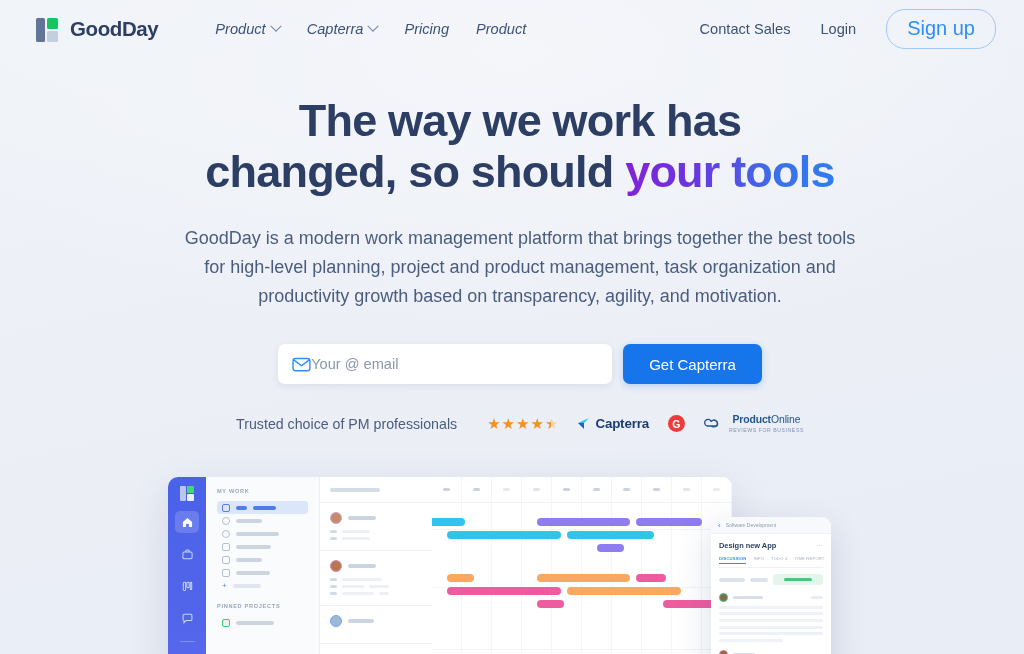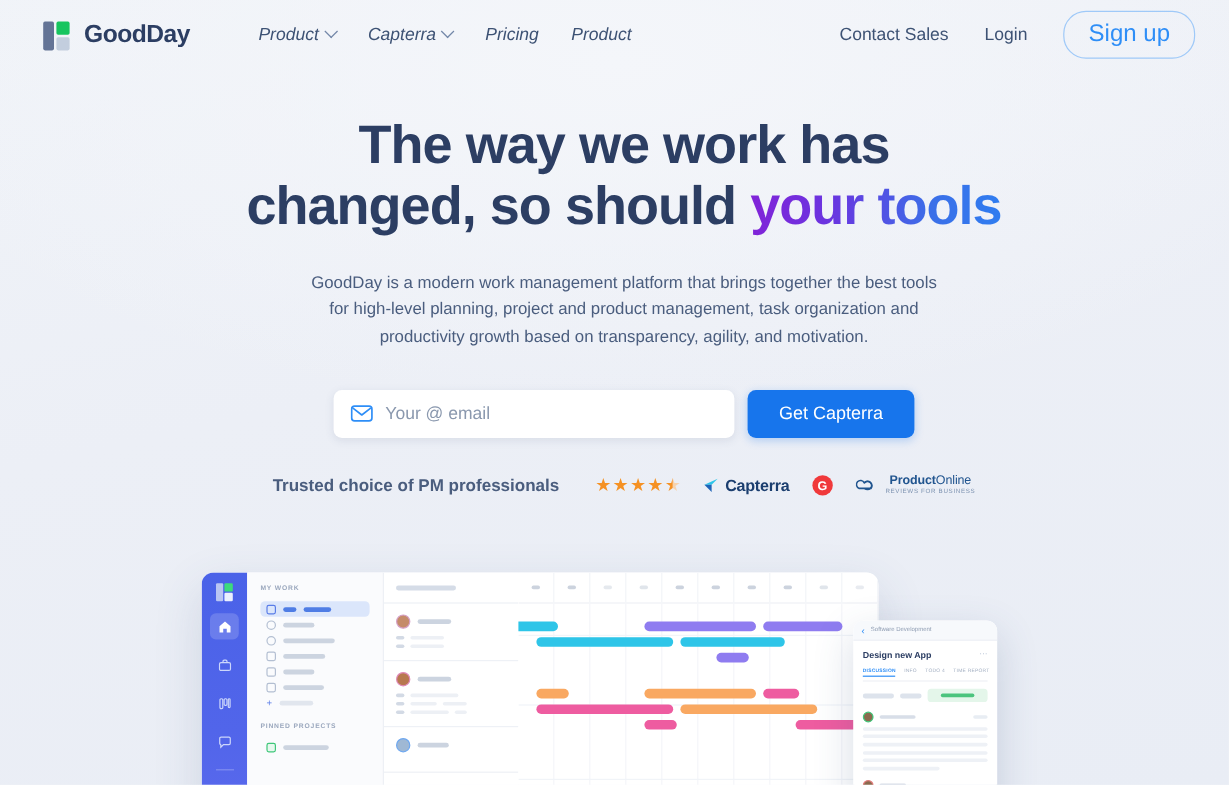--- a/index.html
+++ b/index.html
@@ -67,33 +67,33 @@
     font-size: 45px; font-weight: bold; line-height: 1.13;
     color: #2c3e63; letter-spacing: -0.8px;
   }
   .grad {
     background: linear-gradient(90deg, #8123d8 0%, #6a35e0 32%, #3b6fe8 72%, #2f7df0 100%);
     -webkit-background-clip: text; background-clip: text;
     color: transparent; -webkit-text-fill-color: transparent;
   }
   .subtext {
     margin-top: 26px;
-    font-size: 14px; line-height: 1.62; color: #4a5d7e;
+    font-size: 18px; line-height: 1.62; color: #4a5d7e;
   }
 
   
   .form-row {
     margin-top: 33px;
     display: flex; justify-content: center; align-items: center; gap: 11px;
   }
   .email-box {
     width: 334px; height: 40px;
     background: #fff; border-radius: 7px;
     box-shadow: 0 2px 7px rgba(60,80,120,.10);
-    display: flex; align-items: center; gap: 10px;
+    display: flex; align-items: center; 
     padding: 0 14px;
   }
   .mail-ico { width: 19px; height: 15px; flex: none; }
   .email-input {
     border: 0; outline: 0; background: transparent;
     font-size: 14.6px; color: #8a98ae; width: 100%;
     font-family: "Liberation Sans", sans-serif;
   }
   .email-input::placeholder { color: #8a98ae; }
   .cta {
@@ -103,21 +103,21 @@
     font-size: 15px; cursor: pointer;
     font-family: "Liberation Sans", sans-serif;
     box-shadow: 0 2px 7px rgba(23,117,236,.26);
   }
 
   
   .trust {
     margin-top: 31px;
     display: flex; justify-content: center; align-items: center; gap: 19px;
   }
-  .trust-label { font-size: 14.2px; color: #4a5d7e; font-weight: bold; }
+  .trust-label { font-size: 14.2px; color: #4a5d7e; }
   .stars { display: flex; gap: 1px; margin-left: 11px; }
   .star { color: #f59123; font-size: 15px; line-height: 1; }
   .star.half {
     background: linear-gradient(90deg, #f59123 50%, #f7d3ad 50%);
     -webkit-background-clip: text; background-clip: text;
     color: transparent; -webkit-text-fill-color: transparent;
   }
   .badge { display: flex; align-items: center; gap: 3px; }
   .cap-name { font-size: 13.4px; font-weight: bold; color: #1b3e6f; letter-spacing: -0.2px; }
   .g2 {

